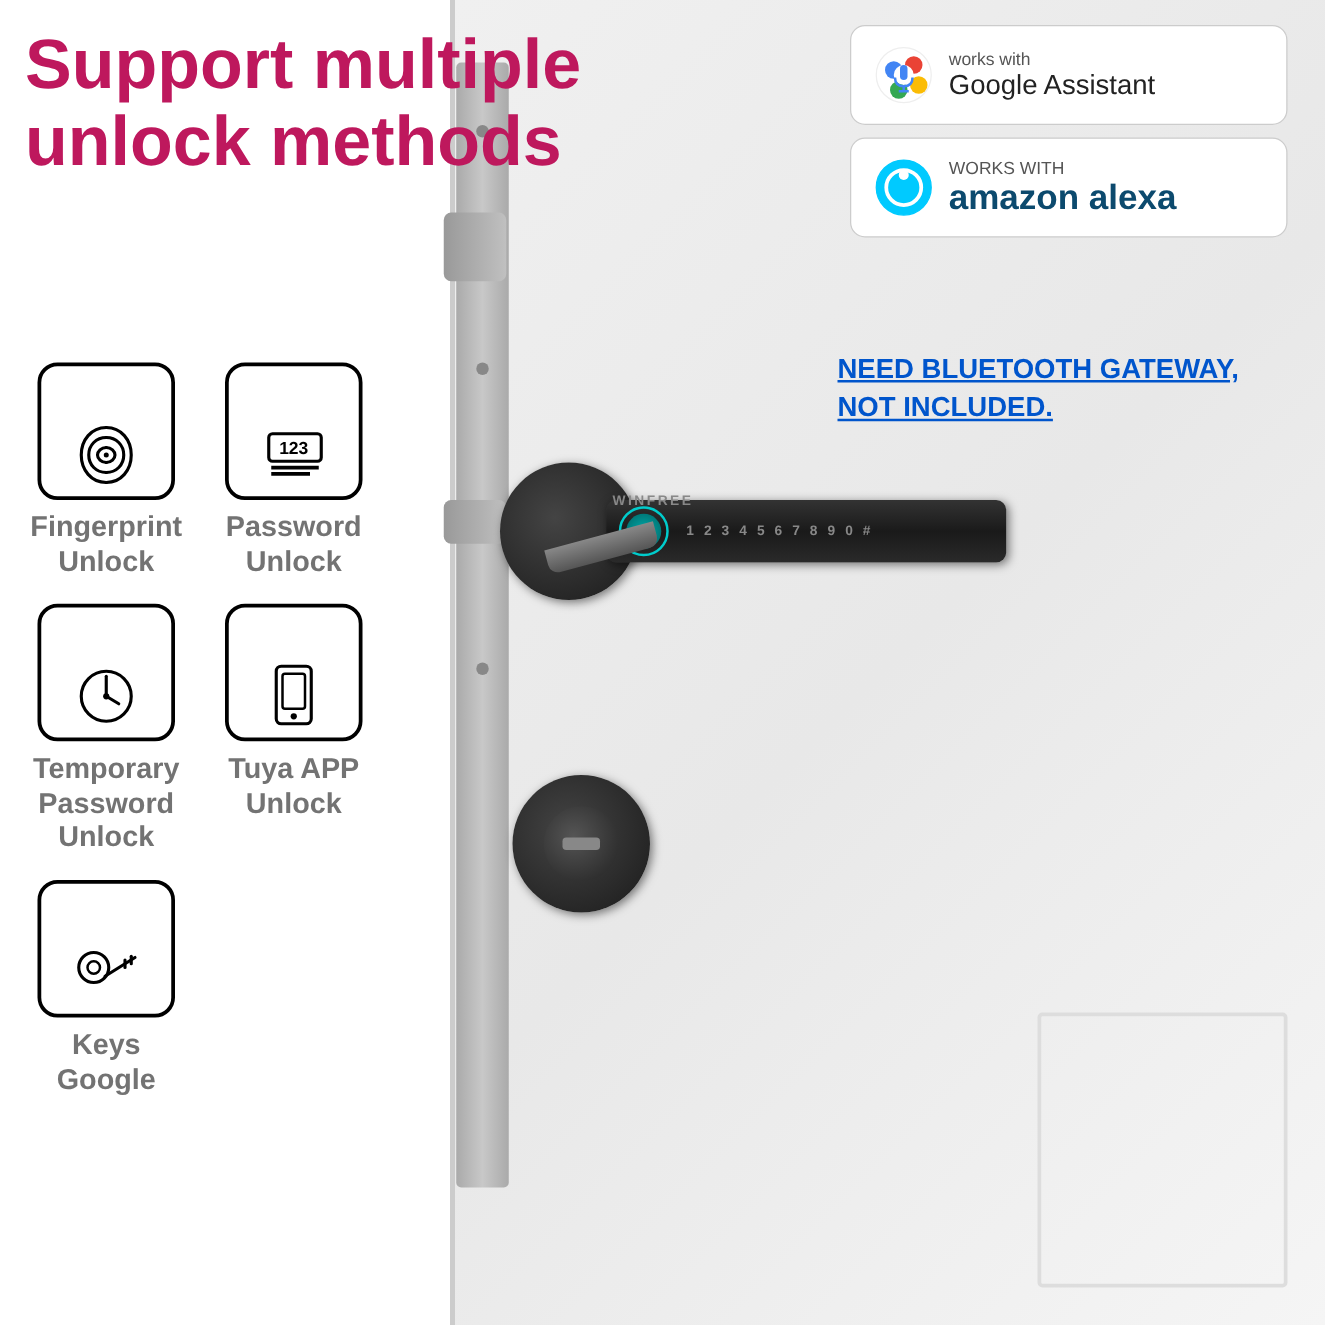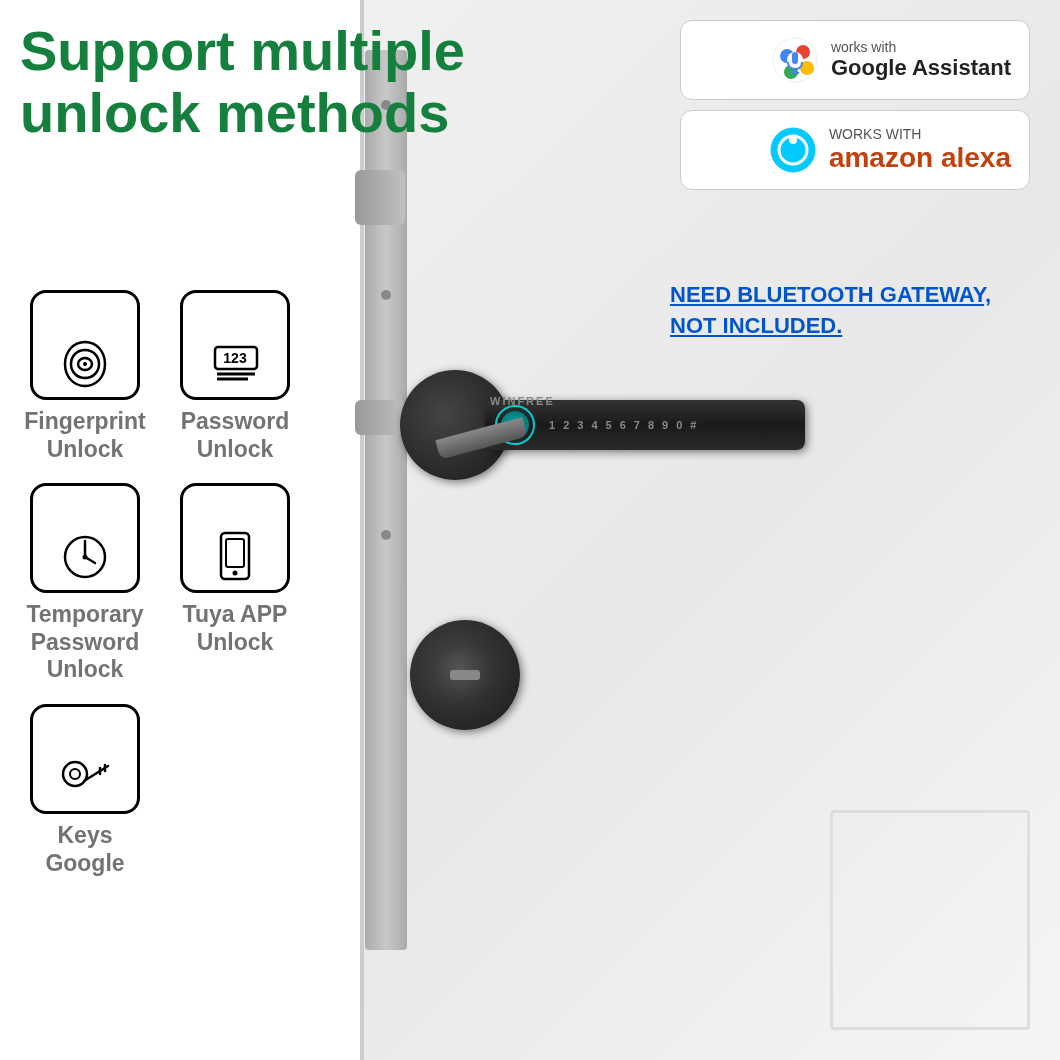--- a/index.html
+++ b/index.html
@@ -19,21 +19,21 @@
       background: #ffffff;
     }
 
     
     .title {
       position: absolute;
       top: 20px;
       left: 20px;
       font-size: 56px;
       font-weight: 900;
-      color: #15803d;
+      color: #be185d;
       line-height: 1.1;
       z-index: 10;
       width: 560px;
     }
 
     
     .badges-area {
       position: absolute;
       top: 20px;
       right: 30px;
@@ -45,21 +45,20 @@
 
     .badge {
       background: #ffffff;
       border: 1.5px solid #cccccc;
       border-radius: 12px;
       display: flex;
       align-items: center;
       gap: 12px;
       padding: 10px 18px;
       width: 350px;
-      justify-content: flex-end;
     }
 
     .badge-google {
       height: 80px;
     }
 
     .badge-alexa {
       height: 80px;
     }
 
@@ -75,28 +74,28 @@
     }
 
     .badge-text-small {
       font-size: 14px;
       color: #555;
       font-weight: 400;
     }
 
     .badge-text-large {
       font-size: 22px;
-      font-weight: 700;
+      font-weight: 400;
       color: #222;
     }
 
     .badge-text-large-alexa {
       font-size: 28px;
       font-weight: 700;
-      color: #c2410c;
+      color: #0c4a6e;
     }
 
     
     .bluetooth-notice {
       position: absolute;
       top: 280px;
       right: 50px;
       font-size: 22px;
       font-weight: 700;
       color: #0055cc;

